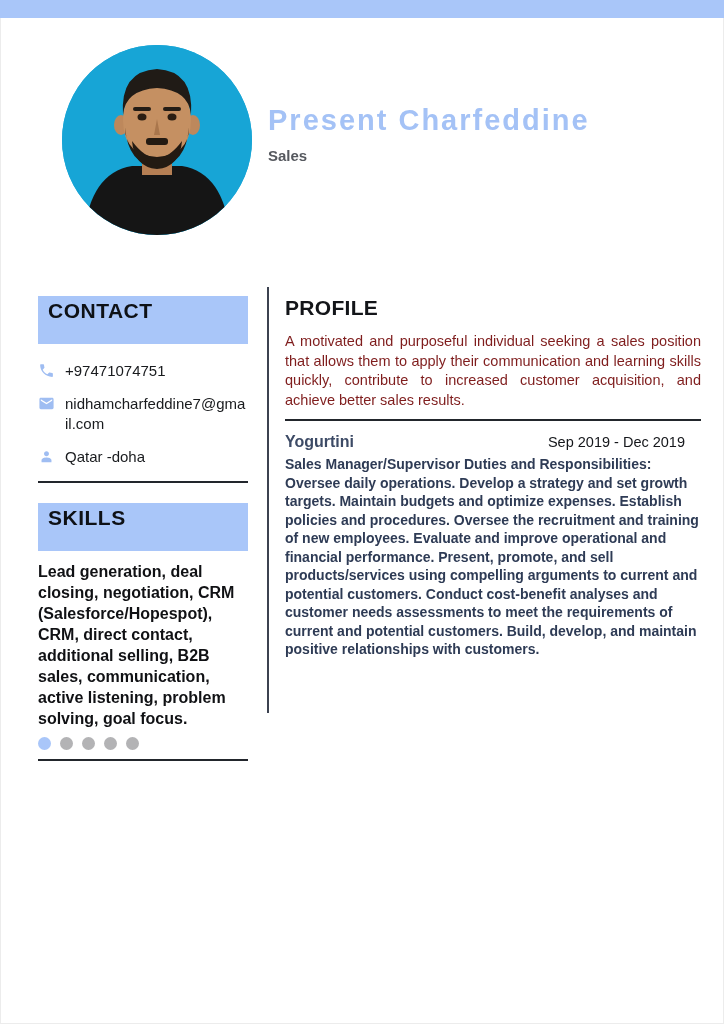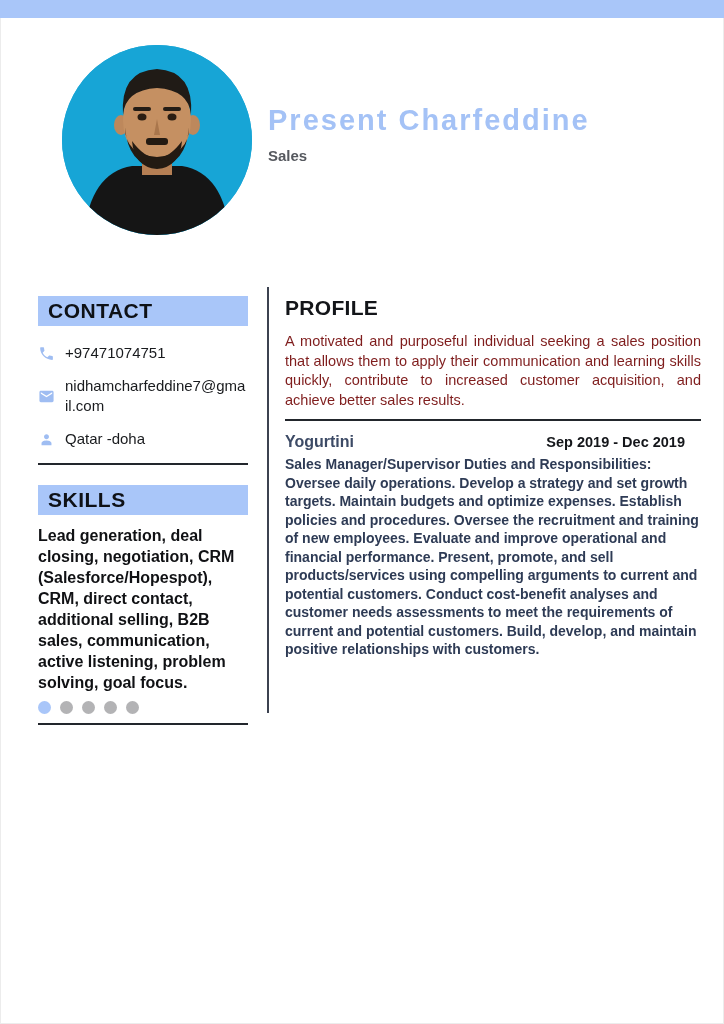--- a/index.html
+++ b/index.html
@@ -26,27 +26,27 @@
     color:#a4c2f6;white-space:nowrap;
   }
   .job-title{
     position:absolute;left:268px;top:147px;
     font-size:15px;font-weight:bold;color:#55585e;
   }
   .left-col{
     position:absolute;left:38px;top:296px;width:210px;
   }
   .section-bar{
-    background:#a9c6f9;height:30px;line-height:30px;
+    background:#a9c6f9;height:48px;line-height:30px;
     padding-left:10px;font-size:21px;font-weight:bold;color:#0e1116;
     letter-spacing:0.5px;
   }
   .contact-list{margin-top:17px;}
   .contact-item{
-    display:flex;align-items:center;gap:10px;
+    display:flex;align-items:flex-start;gap:10px;
     margin-bottom:13px;
   }
   .contact-item .cicon{flex:0 0 17px;width:17px;height:17px;margin-top:1px;}
   .contact-item .ctext{
     font-size:15px;color:#191b1e;line-height:20px;
     word-break:break-all;
   }
   .hrule{border:none;border-top:2px solid #22262c;margin:0;}
   .left-col .hrule-top{margin:14px 0 20px 0;}
   .skills-text{
@@ -71,21 +71,21 @@
   .profile-text{
     font-size:14.5px;color:#7f1d1d;line-height:19.5px;
     text-align:justify;margin:0;
   }
   .right-col .hrule{margin:9px 0 12px 0;}
   .entry-head{
     display:flex;justify-content:space-between;align-items:baseline;
     margin:2px 16px 4px 0;
   }
   .company{font-size:16px;font-weight:bold;color:#3d4b66;}
-  .dates{font-size:14.5px;font-weight:bold;color:#14161a;}
+  .dates{font-size:14.5px;font-weight:normal;color:#14161a;}
   .entry-desc{
     font-size:14px;font-weight:bold;color:#2e3b55;line-height:18.5px;
     margin:0;
   }
 </style>
 </head>
 <body>
 
 <div class="topbar"></div>
 

